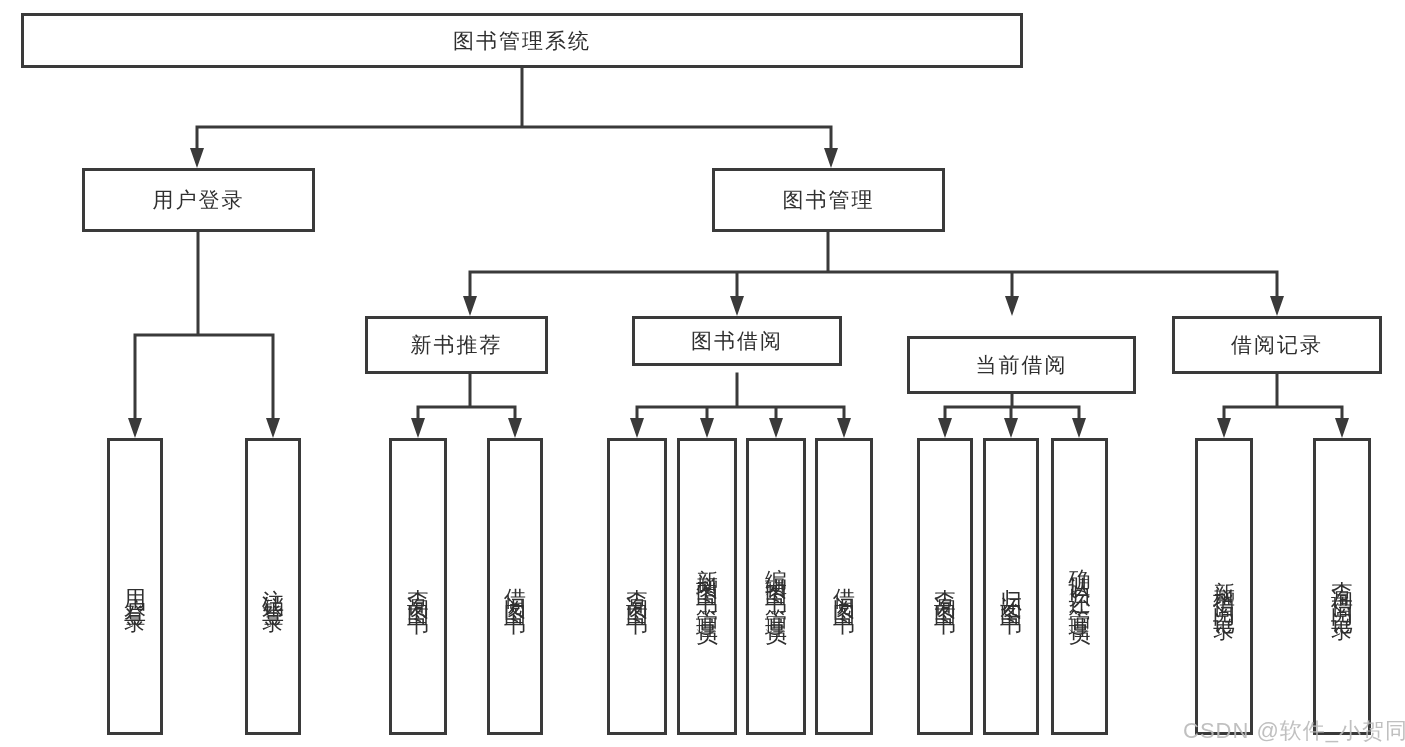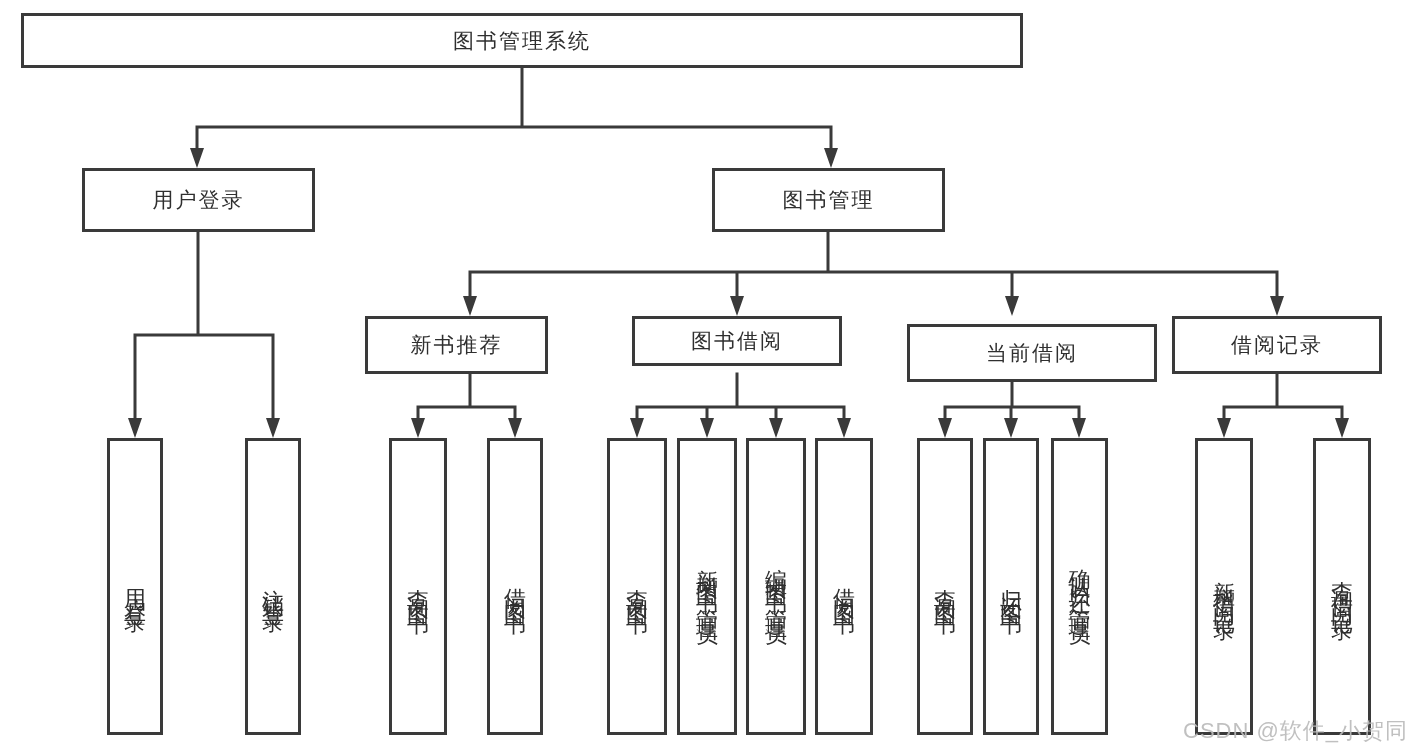--- a/index.html
+++ b/index.html
@@ -51,21 +51,21 @@
              M1217 418h14l-7 20zM1335 418h14l-7 20z" fill="#3a3a3a"></path>
   </svg>
 
   <div class="hbox" style="left:21px;top:13px;width:1002px;height:55px;">图书管理系统</div>
 
   <div class="hbox" style="left:82px;top:168px;width:233px;height:64px;">用户登录</div>
   <div class="hbox" style="left:712px;top:168px;width:233px;height:64px;text-align:right;">图书管理</div>
 
   <div class="hbox" style="left:365px;top:316px;width:183px;height:58px;">新书推荐</div>
   <div class="hbox" style="left:632px;top:316px;width:210px;height:50px;">图书借阅</div>
-  <div class="hbox" style="left:907px;top:324px;width:250px;height:58px;">当前借阅</div>
+  <div class="hbox" style="left:907px;top:336px;width:229px;height:58px;">当前借阅</div>
   <div class="hbox" style="left:1172px;top:316px;width:210px;height:58px;">借阅记录</div>
 
   <div class="vbox" style="left:107px;width:56px;">
     <span>用户登录</span>
   </div>
   <div class="vbox" style="left:245px;width:56px;">
     <span>注销登录</span>
   </div>
 
   <div class="vbox" style="left:389px;width:58px;">

